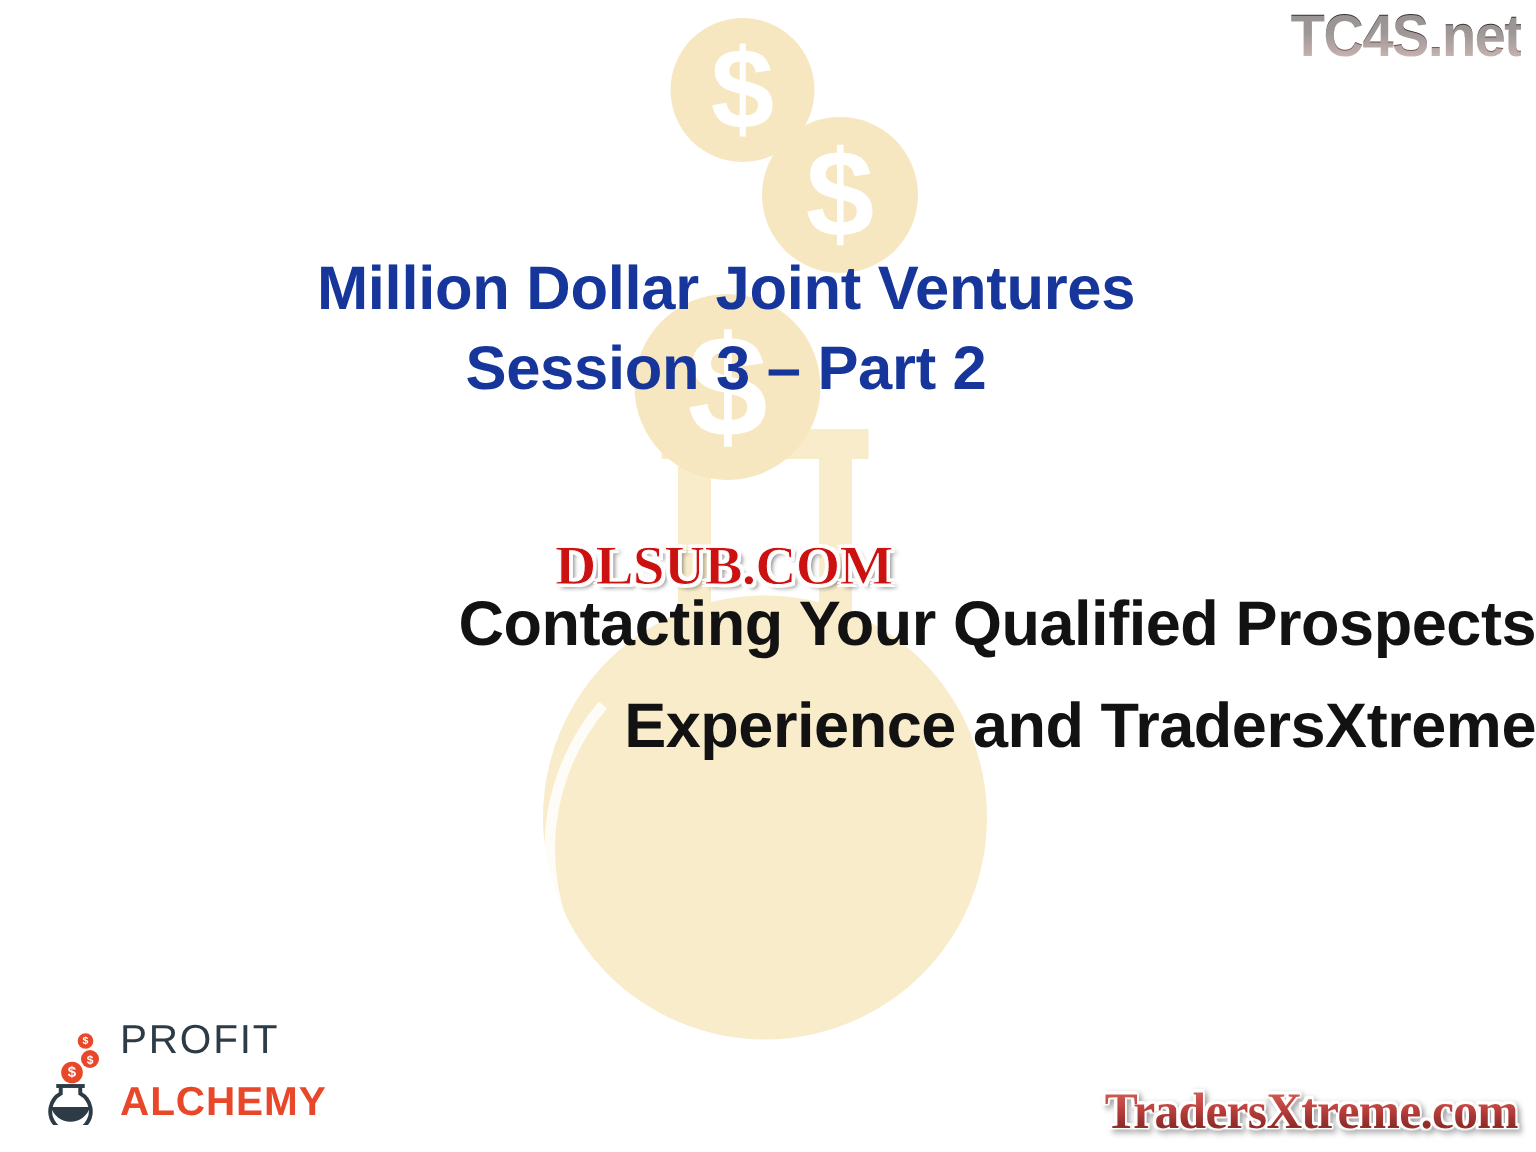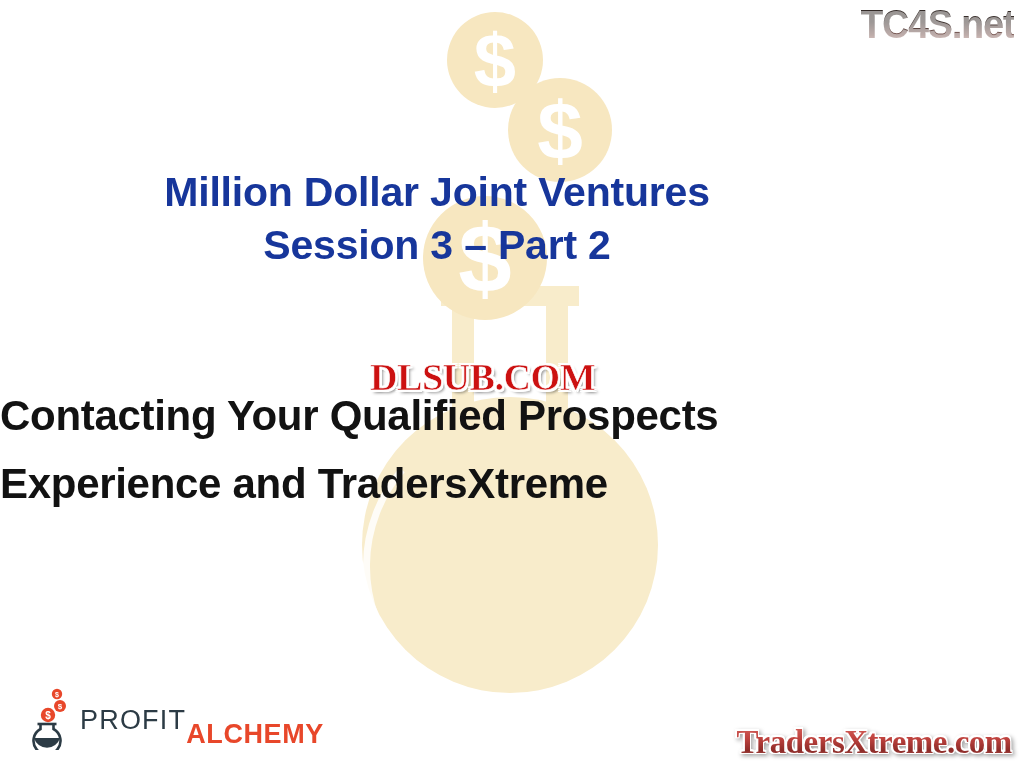--- a/index.html
+++ b/index.html
@@ -49,38 +49,39 @@
   }
 
   
   .title-block {
     position: absolute;
     top: 166px;
     left: 0;
     width: 874px;
     z-index: 4;
     text-align: center;
+    padding-left: 47px;
   }
   .title-line {
     font-family: "Liberation Sans", sans-serif;
     font-weight: bold;
     font-size: 41px;
     line-height: 53px;
     color: #17369b;
     letter-spacing: -0.2px;
   }
 
   
   .subtitle-block {
     position: absolute;
     top: 382px;
     left: 0;
     width: 1024px;
     z-index: 4;
-    text-align: left;
+    text-align: right;
   }
   .subtitle-line {
     font-family: "Liberation Sans", sans-serif;
     font-weight: bold;
     font-size: 42px;
     line-height: 68px;
     color: #121212;
     letter-spacing: -0.3px;
   }
 
@@ -112,21 +113,21 @@
     position: absolute;
     left: 26px;
     bottom: 18px;
     z-index: 5;
     display: flex;
     align-items: flex-end;
     gap: 8px;
   }
   .pa-words {
     display: flex;
-    flex-direction: row;
+    flex-direction: column;
     line-height: 1;
     padding-bottom: 2px;
   }
   .pa-profit {
     font-family: "Liberation Sans", sans-serif;
     font-weight: normal;
     font-size: 27px;
     letter-spacing: 1.2px;
     color: #2c3b45;
   }

